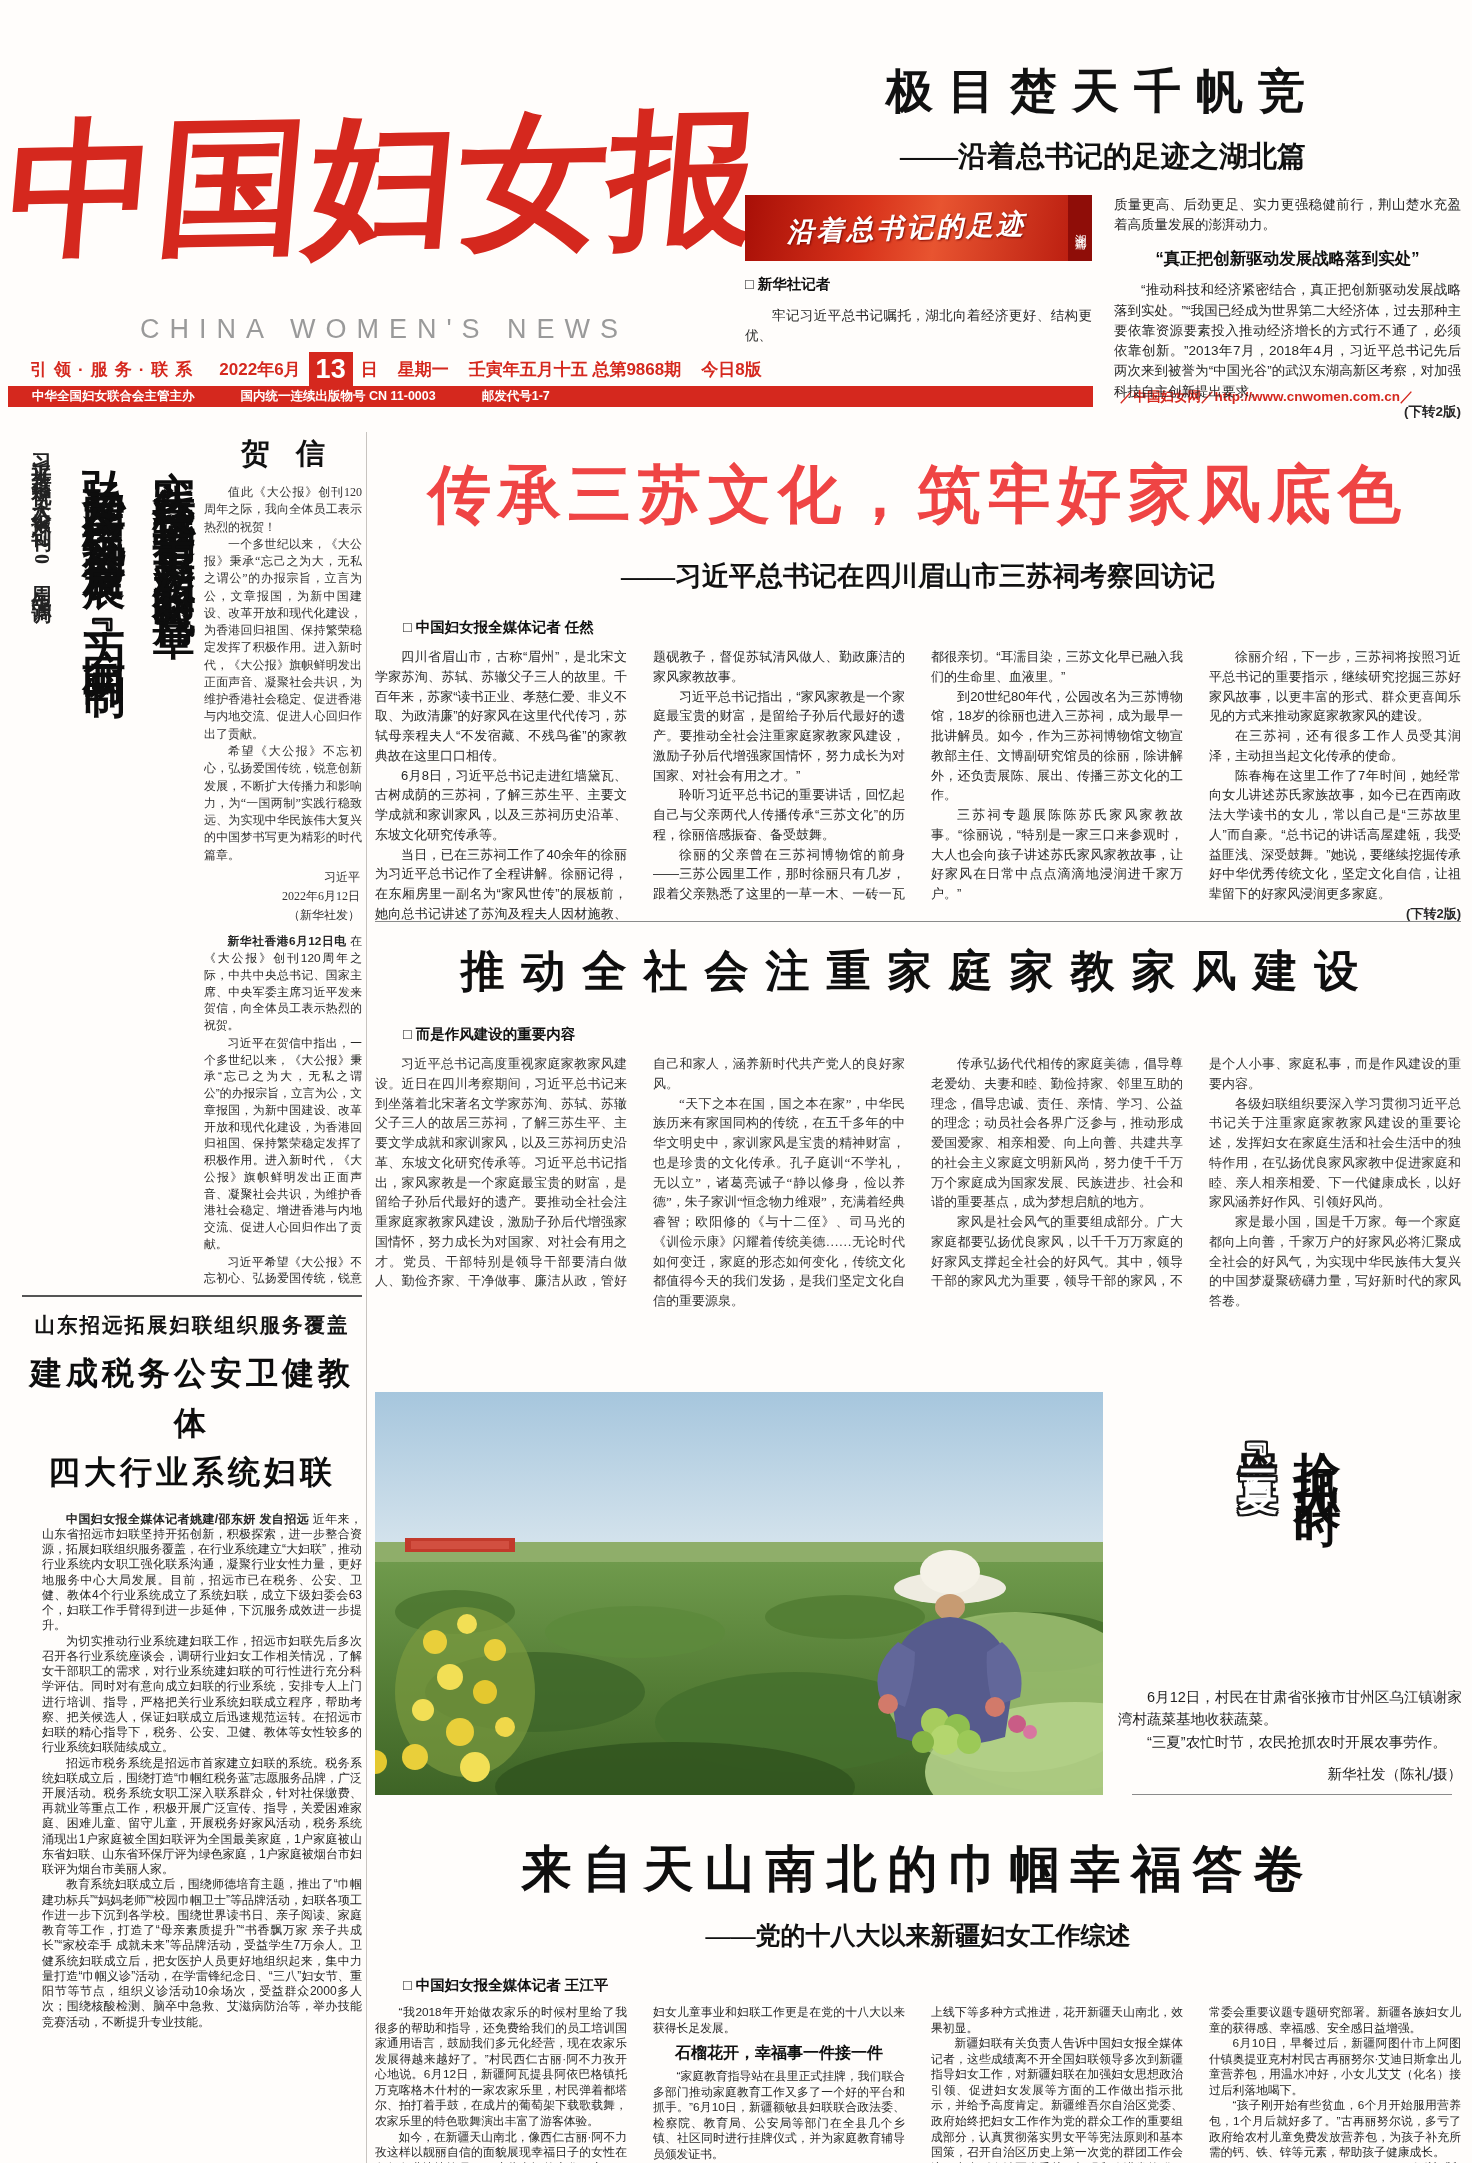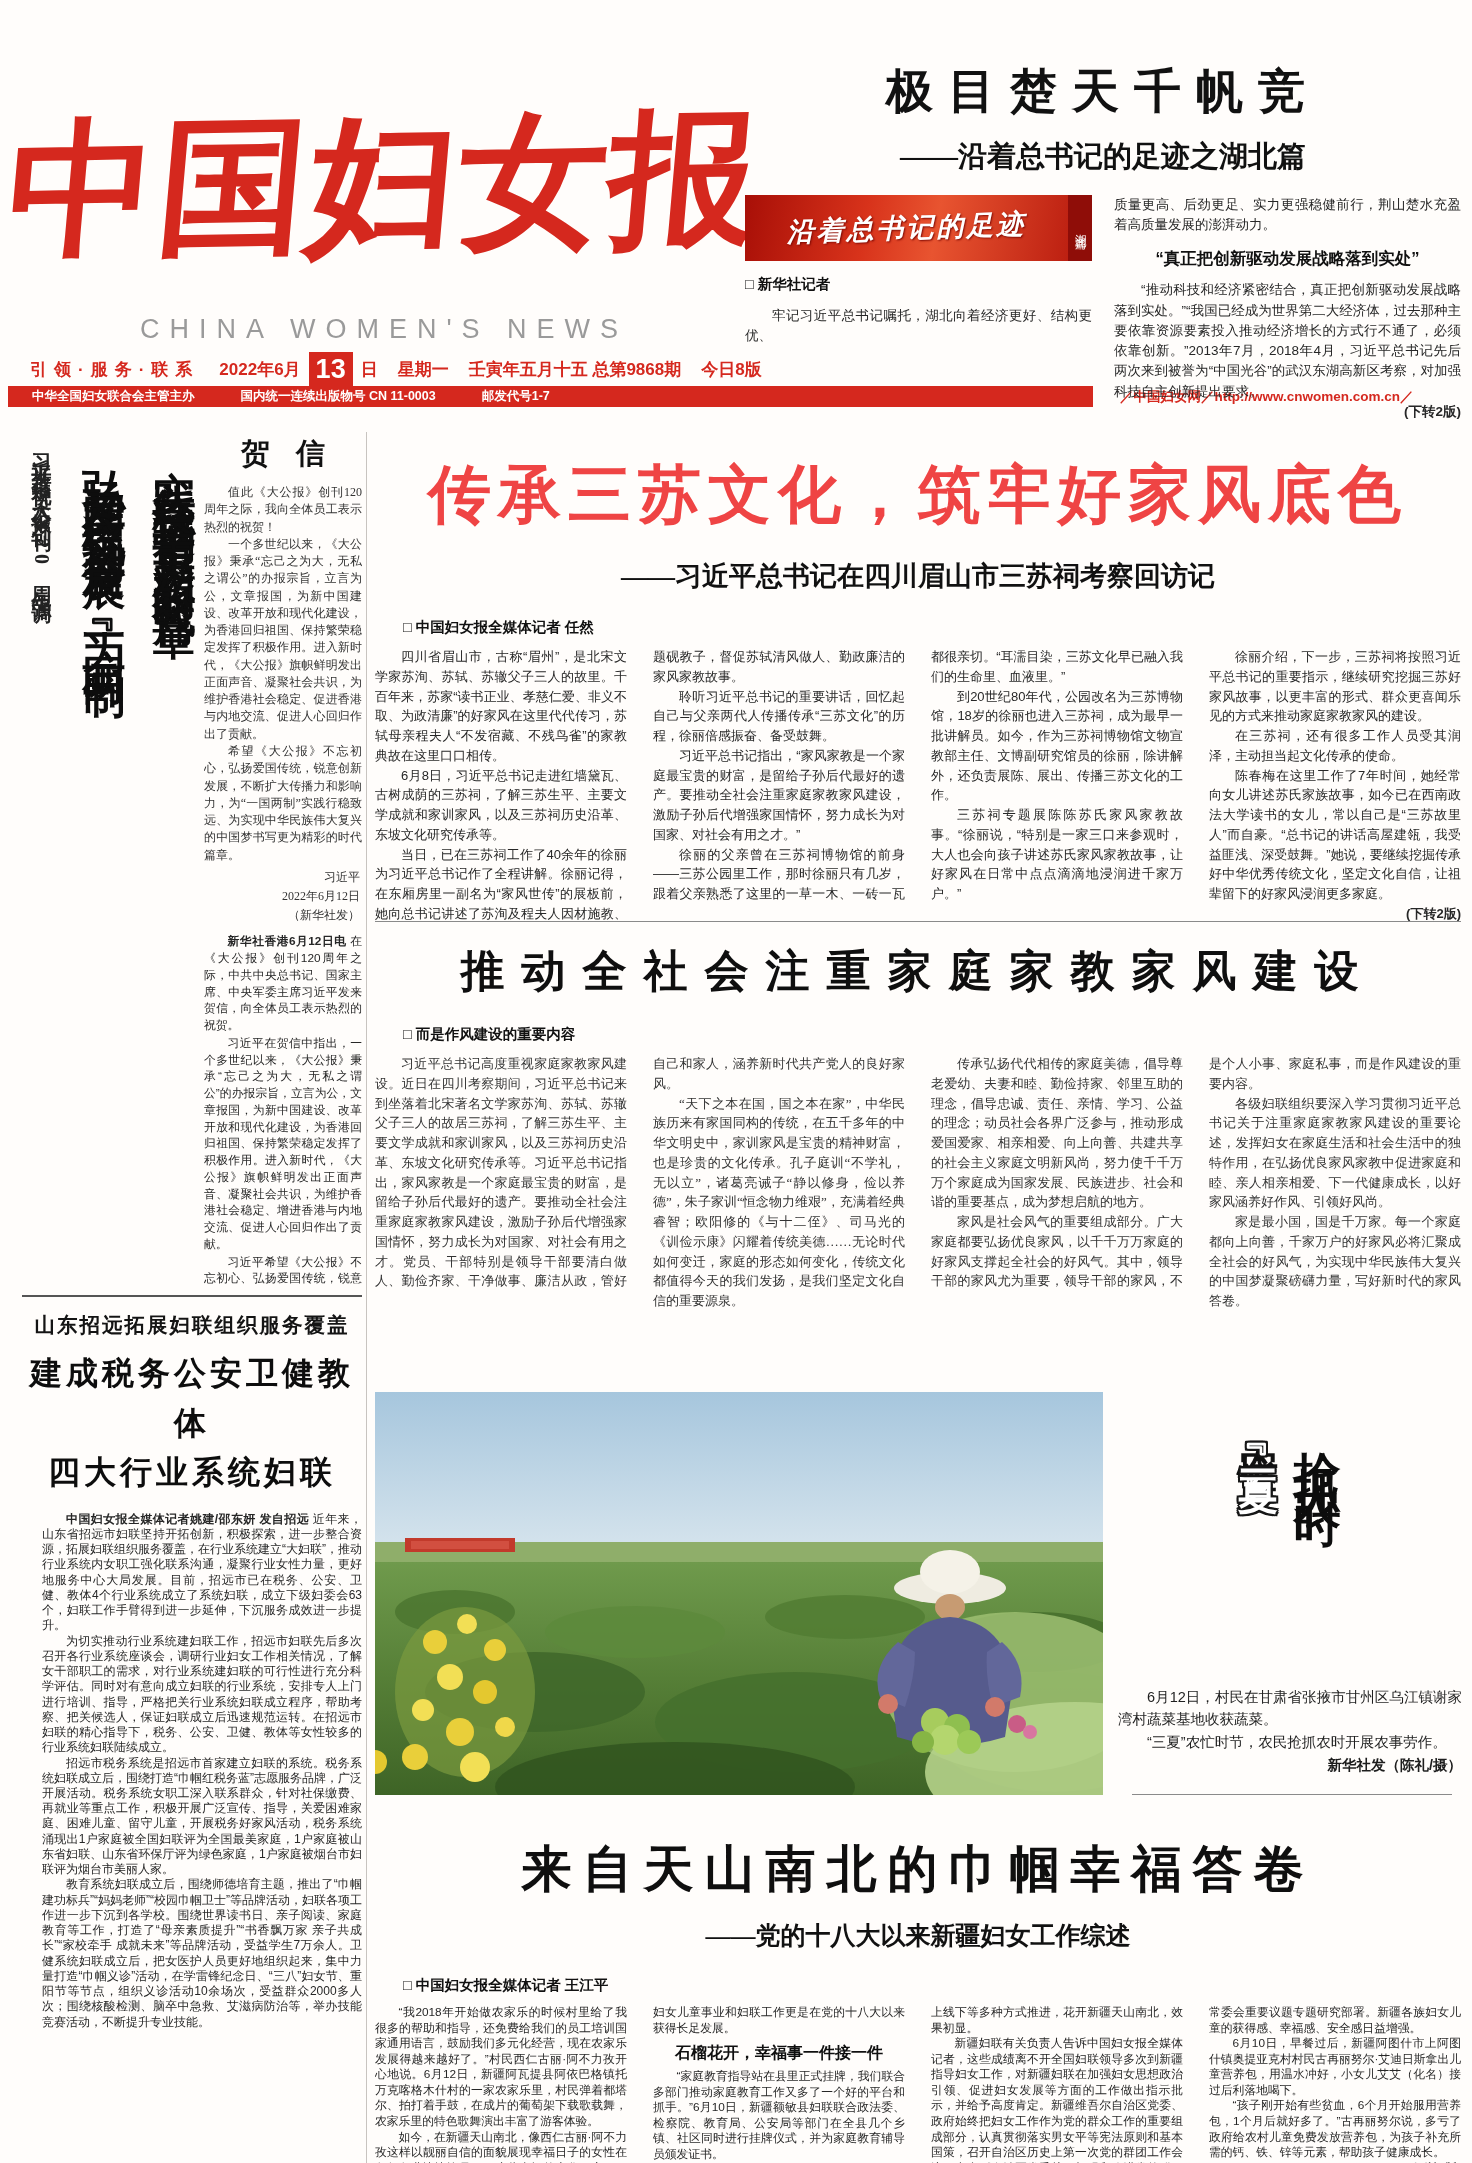--- a/index.html
+++ b/index.html
@@ -63,21 +63,21 @@
   .comm .cols4{font-family:"Liberation Serif","DejaVu Serif",serif;height:268px;color:#333;}
   
   .photo{left:375px;top:1392px;width:728px;height:403px;overflow:hidden;background:#9fc3dc;}
   .capmod{left:1118px;top:1392px;width:344px;height:403px;}
   .cap-titles{display:flex;justify-content:center;gap:16px;margin-top:22px;height:258px;}
   .cap-t-left{writing-mode:vertical-rl;font-size:40px;font-weight:900;letter-spacing:8px;color:#111;line-height:1;}
   .cap-t-right{writing-mode:vertical-rl;font-size:47px;font-weight:900;letter-spacing:16px;color:#0d0d0d;line-height:1;}
   .outline-text{color:#fff;text-shadow:-2px -2px 0 #161616,2px -2px 0 #161616,-2px 2px 0 #161616,2px 2px 0 #161616,-2px 0 0 #161616,2px 0 0 #161616,0 -2px 0 #161616,0 2px 0 #161616;}
   .caption{margin-top:14px;font-size:14.5px;line-height:1.55;text-align:justify;color:#1f1f1f;font-weight:500;}
   .caption p{text-indent:2em;}
-  .credit{text-align:right;font-weight:bold;font-size:14.5px;margin-top:3px;}
+  .credit{text-align:right;font-weight:normal;font-size:14.5px;margin-top:12px;}
   .cap-rule{position:absolute;left:14px;right:10px;bottom:0;height:1px;background:#8a8a8a;}
   
   .xinjiang{left:375px;top:1812px;width:1086px;}
   .xinjiang h1{margin:24px 0 0;text-align:center;font-size:50px;font-weight:900;letter-spacing:11px;color:#0f0f0f;}
   .xinjiang h2{margin:16px 0 0;text-align:center;font-size:25px;font-weight:bold;font-family:"Liberation Serif","DejaVu Serif",serif;color:#111;}
   .xinjiang .cols4{height:200px;font-size:11.8px;line-height:1.32;}
   .sec-subhead{font-weight:900;font-size:16px;text-align:center;margin:6px 0;color:#0f0f0f;}
   
   .shandong{left:22px;top:1295px;width:340px;height:868px;overflow:hidden;border-top:2px solid #555;}
   .sd-kicker{text-align:center;font-size:20.5px;font-weight:bold;letter-spacing:2px;margin-top:14px;color:#141414;}
@@ -167,22 +167,22 @@
 
   <div class="abs sansu">
     <h1>传承三苏文化，筑牢好家风底色</h1>
     <h2>——习近平总书记在四川眉山市三苏祠考察回访记</h2>
     <div class="art-byline">□ 中国妇女报全媒体记者 任然</div>
     <div class="cols4">
       <div>
           <p>四川省眉山市，古称“眉州”，是北宋文学家苏洵、苏轼、苏辙父子三人的故里。千百年来，苏家“读书正业、孝慈仁爱、非义不取、为政清廉”的好家风在这里代代传习，苏轼母亲程夫人“不发宿藏、不残鸟雀”的家教典故在这里口口相传。</p>
           <p>6月8日，习近平总书记走进红墙黛瓦、古树成荫的三苏祠，了解三苏生平、主要文学成就和家训家风，以及三苏祠历史沿革、东坡文化研究传承等。</p>
           <p>当日，已在三苏祠工作了40余年的徐丽为习近平总书记作了全程讲解。徐丽记得，在东厢房里一副名为“家风世传”的展板前，她向总书记讲述了苏洵及程夫人因材施教、题砚教子，督促苏轼清风做人、勤政廉洁的家风家教故事。</p>
+          <p>习近平总书记指出，“家风家教是一个家庭最宝贵的财富，是留给子孙后代最好的遗产。要推动全社会注重家庭家教家风建设，激励子孙后代增强家国情怀，努力成长为对国家、对社会有用之才。”</p>
           <p>聆听习近平总书记的重要讲话，回忆起自己与父亲两代人传播传承“三苏文化”的历程，徐丽倍感振奋、备受鼓舞。</p>
-          <p>习近平总书记指出，“家风家教是一个家庭最宝贵的财富，是留给子孙后代最好的遗产。要推动全社会注重家庭家教家风建设，激励子孙后代增强家国情怀，努力成长为对国家、对社会有用之才。”</p>
           <p>徐丽的父亲曾在三苏祠博物馆的前身——三苏公园里工作，那时徐丽只有几岁，跟着父亲熟悉了这里的一草一木、一砖一瓦都很亲切。“耳濡目染，三苏文化早已融入我们的生命里、血液里。”</p>
           <p>到20世纪80年代，公园改名为三苏博物馆，18岁的徐丽也进入三苏祠，成为最早一批讲解员。如今，作为三苏祠博物馆文物宣教部主任、文博副研究馆员的徐丽，除讲解外，还负责展陈、展出、传播三苏文化的工作。</p>
           <p>三苏祠专题展陈陈苏氏家风家教故事。“徐丽说，“特别是一家三口来参观时，大人也会向孩子讲述苏氏家风家教故事，让好家风在日常中点点滴滴地浸润进千家万户。”</p>
           <p>徐丽介绍，下一步，三苏祠将按照习近平总书记的重要指示，继续研究挖掘三苏好家风故事，以更丰富的形式、群众更喜闻乐见的方式来推动家庭家教家风的建设。</p>
           <p>在三苏祠，还有很多工作人员受其润泽，主动担当起文化传承的使命。</p>
           <p>陈春梅在这里工作了7年时间，她经常向女儿讲述苏氏家族故事，如今已在西南政法大学读书的女儿，常以自己是“三苏故里人”而自豪。“总书记的讲话高屋建瓴，我受益匪浅、深受鼓舞。”她说，要继续挖掘传承好中华优秀传统文化，坚定文化自信，让祖辈留下的好家风浸润更多家庭。</p>
         </div>
       <p class="jump">(下转2版)</p>
     </div>
   </div>

